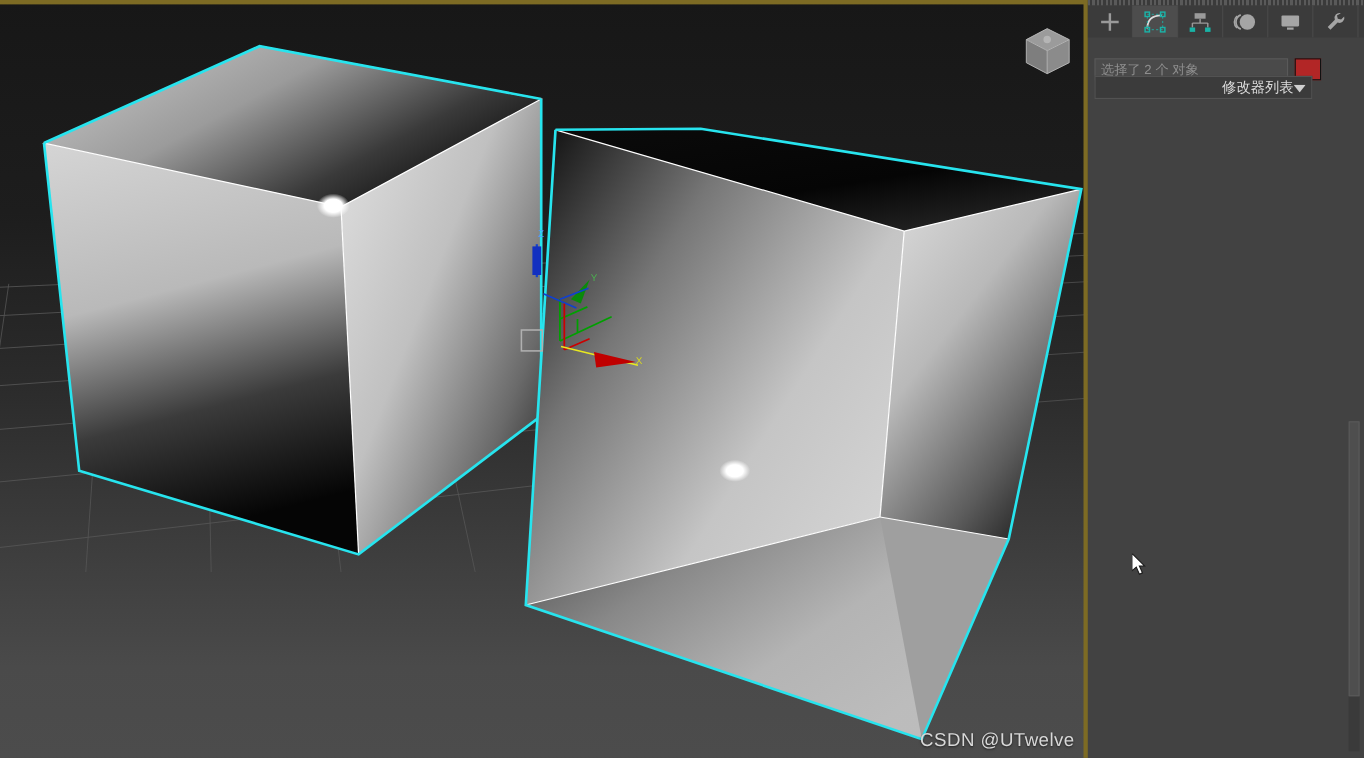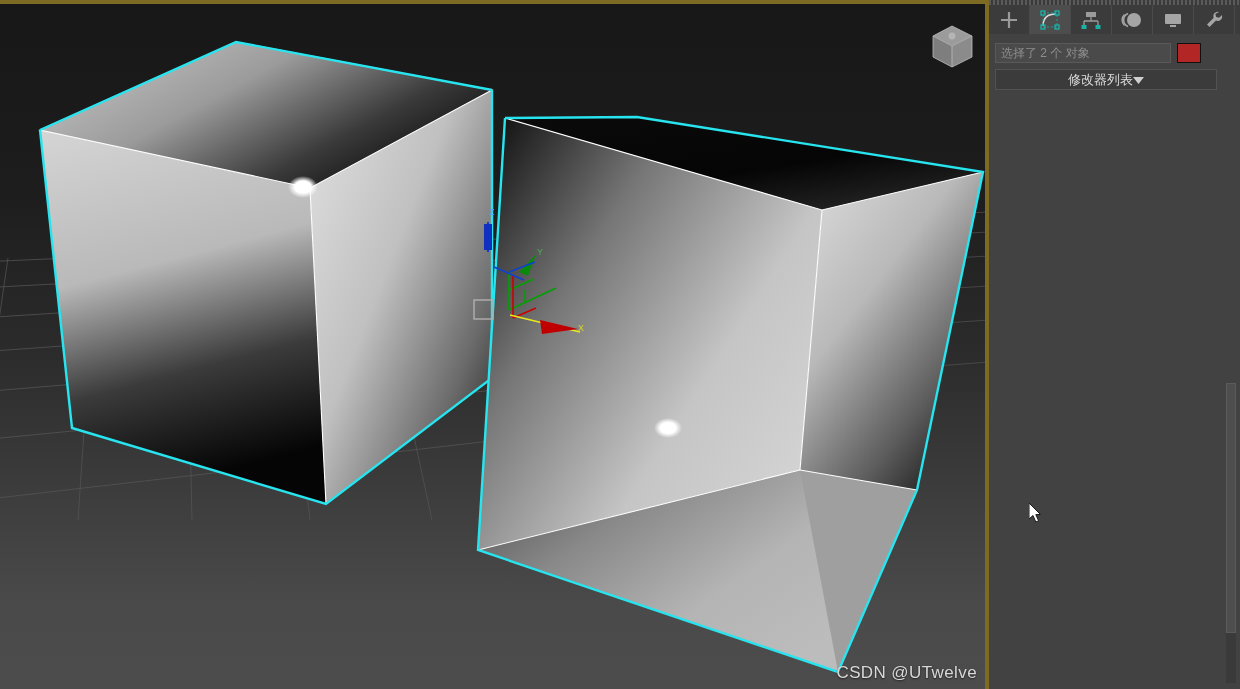--- a/index.html
+++ b/index.html
@@ -49,33 +49,33 @@
     position:absolute; left:0; top:5px; width:251px; height:29px;
     background:#3b3b3b; display:flex; align-items:center;
   }
   .tabbtn {
     width:41px; height:29px; display:flex; align-items:center; justify-content:center;
     border-right:1px solid #4a4a4a; cursor:pointer;
   }
   .tabbtn.active { background:#4d4d4d; }
 
   
-  #namerow { position:absolute; left:6px; top:43px; width:239px; height:20px; display:flex; }
+  #namerow { position:absolute; left:6px; top:53px; width:239px; height:20px; display:flex; }
   #namefield {
     width:176px; height:20px; background:#4a4a4a; border:1px solid #595959;
     color:#8e8e8e; font-size:12px; line-height:18px; padding-left:5px; overflow:hidden; white-space:nowrap;
   }
   #colorswatch { width:24px; height:20px; margin-left:6px; background:#b22626; border:1px solid #111; }
 
   
   #modlist {
-    position:absolute; left:6px; top:69px; width:222px; height:21px;
+    position:absolute; left:6px; top:69px; width:198px; height:21px;
     background:#3b3b3b; border:1px solid #525252; color:#dcdcdc;
     font-size:13px; line-height:19px; padding-left:5px; cursor:pointer;
-    display:flex; align-items:center; justify-content:center;
+    display:flex; align-items:center; justify-content:flex-end;
   }
   #modlist .caret { margin-right:5px; }
 
   
   #panel-scroll {
     position:absolute; right:4px; top:383px; width:10px; height:300px;
     background:#3a3a3a;
   }
   #panel-scroll-thumb { width:10px; height:250px; background:#4e4e4e; border:1px solid #5a5a5a; }
 

